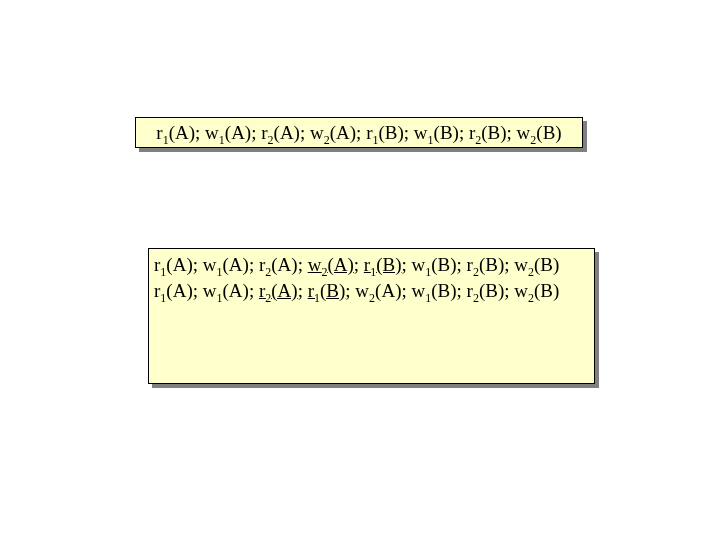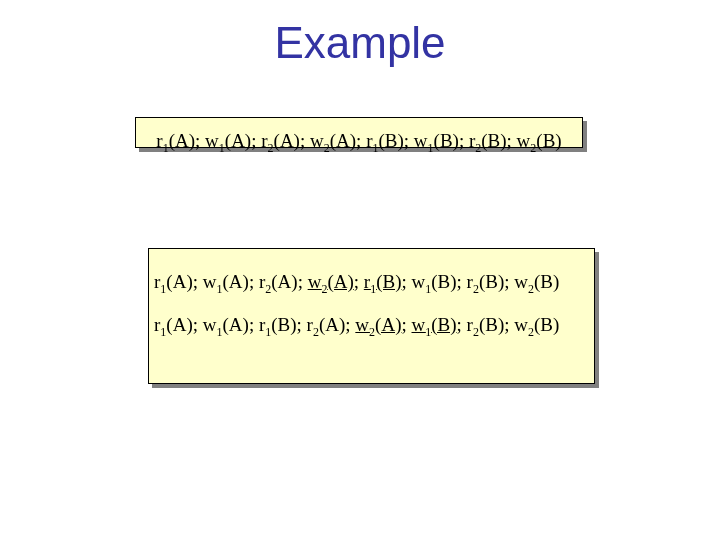--- a/index.html
+++ b/index.html
@@ -44,38 +44,36 @@
   .box-bottom {
     left: 148px;
     top: 248px;
     width: 447px;
     height: 136px;
     padding: 3px 0 0 5px;
   }
   .sched-line {
     line-height: 25.6px;
     white-space: nowrap;
-    margin-top: 17px;
   }
   .sched-line sub {
     font-size: 12px;
     line-height: 0;
   }
   .emph {
     font-weight: normal;
     text-decoration: underline;
   }
 </style>
 </head>
 <body>
 
 <div class="slide">
-  <h1 class="title">Example</h1>
 
   <div class="box box-top">
     <div class="sched-line"><span>r<sub>1</sub>(A)</span>; <span>w<sub>1</sub>(A)</span>; <span>r<sub>2</sub>(A)</span>; <span>w<sub>2</sub>(A)</span>; <span>r<sub>1</sub>(B)</span>; <span>w<sub>1</sub>(B)</span>; <span>r<sub>2</sub>(B)</span>; <span>w<sub>2</sub>(B)</span></div>
   </div>
 
   <div class="box box-bottom">
     <div class="sched-line"><span>r<sub>1</sub>(A)</span>; <span>w<sub>1</sub>(A)</span>; <span>r<sub>2</sub>(A)</span>; <span class="emph">w<sub>2</sub>(A)</span>; <span class="emph">r<sub>1</sub>(B)</span>; <span>w<sub>1</sub>(B)</span>; <span>r<sub>2</sub>(B)</span>; <span>w<sub>2</sub>(B)</span></div>
-    <div class="sched-line"><span>r<sub>1</sub>(A)</span>; <span>w<sub>1</sub>(A)</span>; <span>r<sub>1</sub>(B)</span>; <span>r<sub>2</sub>(A)</span>; <span class="emph">w<sub>2</sub>(A)</span>; <span class="emph">w<sub>1</sub>(B)</span>; <span>r<sub>2</sub>(B)</span>; <span>w<sub>2</sub>(B)</span></div>
+    <div class="sched-line"><span>r<sub>1</sub>(A)</span>; <span>w<sub>1</sub>(A)</span>; <span class="emph">r<sub>2</sub>(A)</span>; <span class="emph">r<sub>1</sub>(B)</span>; <span>w<sub>2</sub>(A)</span>; <span>w<sub>1</sub>(B)</span>; <span>r<sub>2</sub>(B)</span>; <span>w<sub>2</sub>(B)</span></div>
   </div>
 </div>
 
 </body></html>

